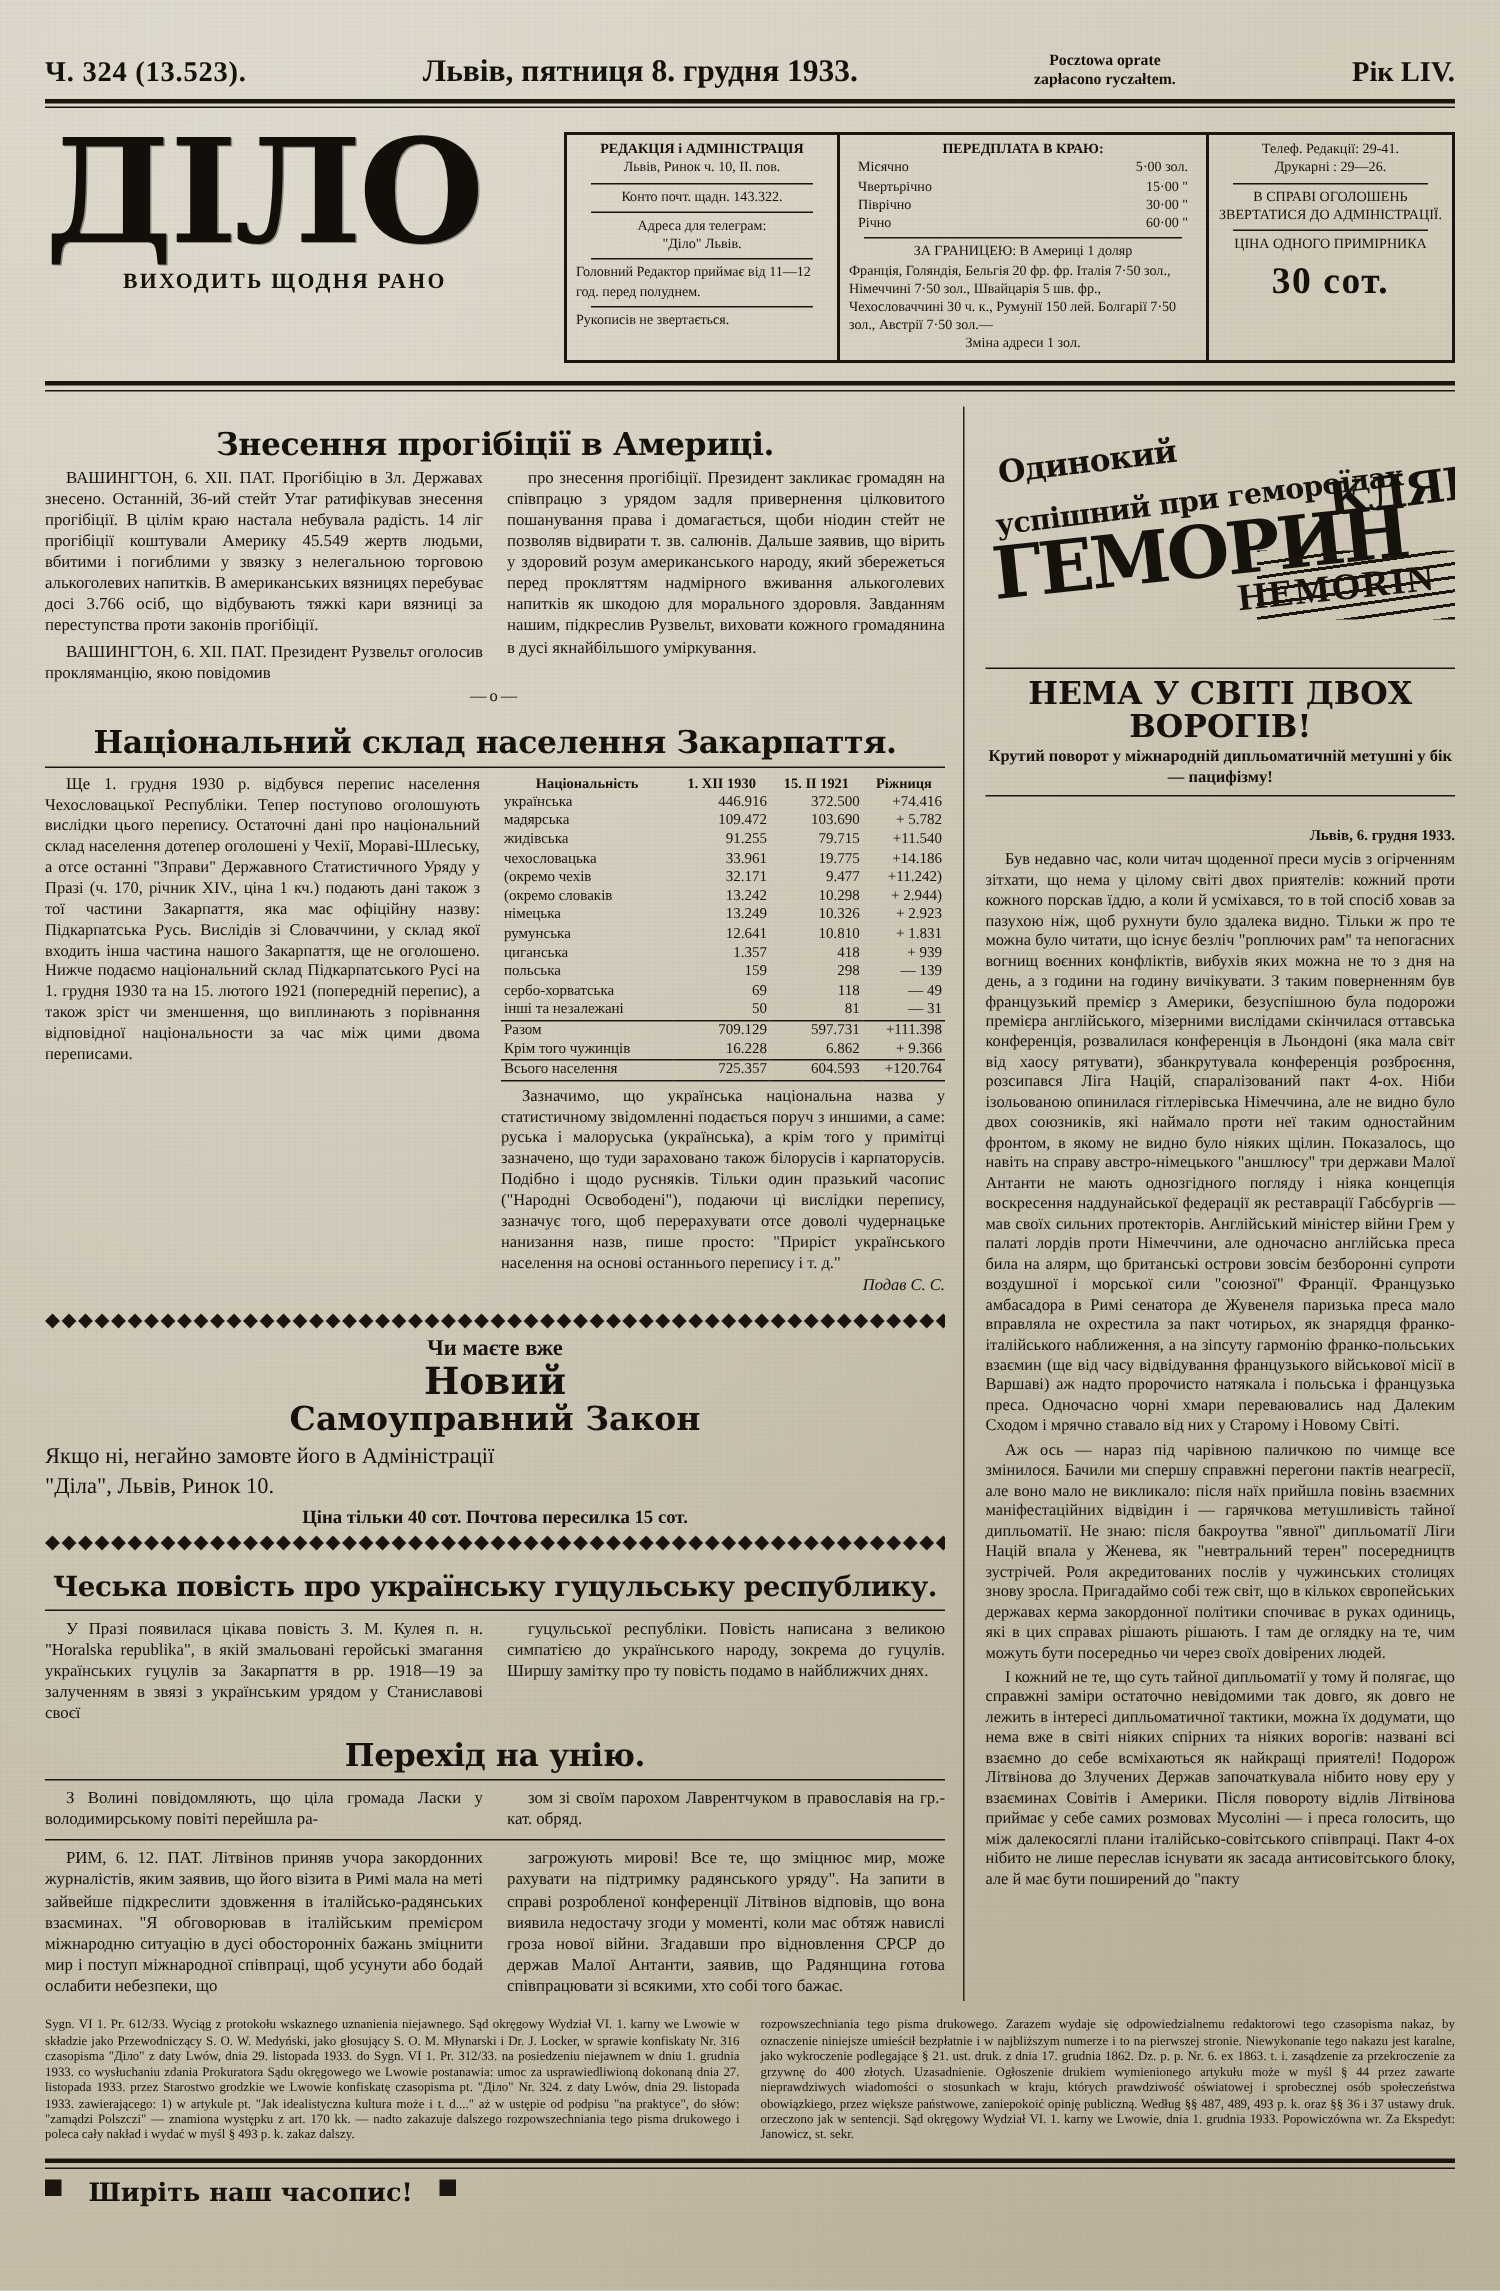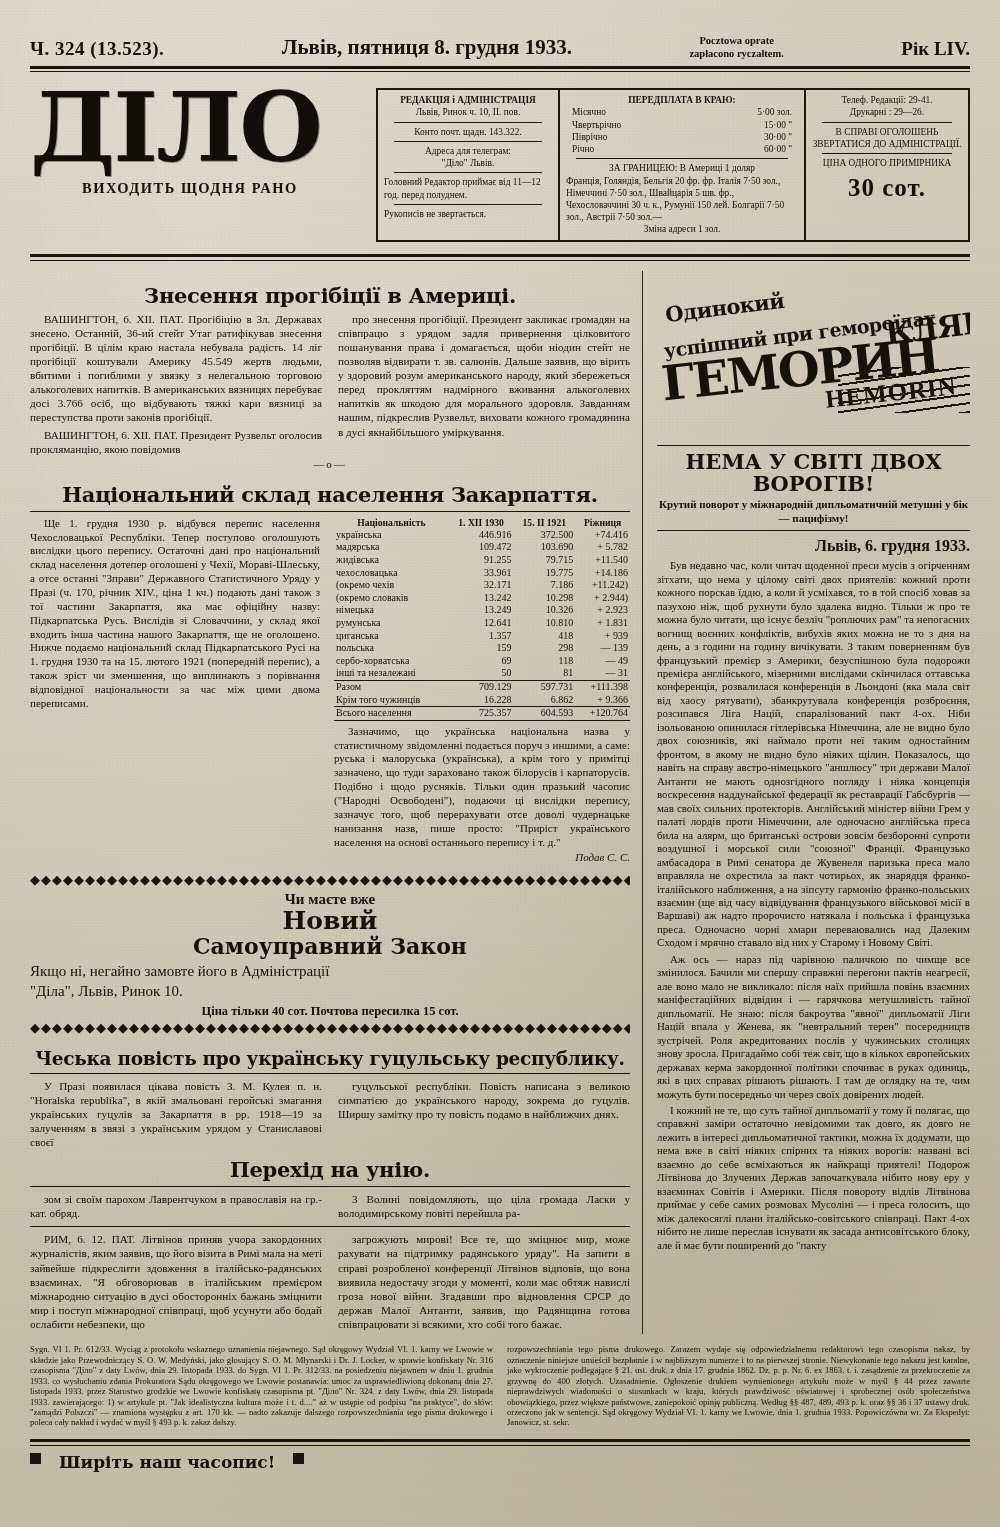--- a/index.html
+++ b/index.html
@@ -119,21 +119,21 @@
     position:absolute;left:4px;top:70px;letter-spacing:-2px;}
   .hem-kl{font-family:"DejaVu Serif",serif;font-weight:bold;font-size:30px;transform:rotate(-7deg);
     position:absolute;left:228px;top:38px;letter-spacing:-1px;}
   .hem-lat{font-family:"Liberation Serif",serif;font-weight:bold;font-size:25px;transform:rotate(-6deg);
     position:absolute;left:168px;top:108px;letter-spacing:1px;}
   .hem-lines{position:absolute;right:0;top:96px;width:132px;height:46px;
     background:repeating-linear-gradient(-8deg, #1a160f 0px,#1a160f 2px, rgba(0,0,0,0) 2px, rgba(0,0,0,0) 9px);}
 
   .rhead{font-family:"DejaVu Serif",serif;font-weight:bold;font-size:21px;text-align:center;line-height:1.05;margin:4px 0 3px;}
   .rsub{font-size:11px;font-weight:bold;text-align:center;line-height:1.25;margin-bottom:5px;}
-  .rdate{font-weight:bold;font-size:16px;text-align:right;margin:6px 0 4px 0;}
+  .rdate{font-weight:bold;font-size:10px;text-align:right;margin:21px 0 4px 0;}
   .rtext{font-size:10.9px;line-height:1.235;text-align:justify;}
   .rtext p{margin:0 0 3px 0;text-indent:13px;}
 
   
   .legal{display:flex;gap:14px;margin-top:10px;font-size:8.6px;line-height:1.22;text-align:justify;}
   .legal div{width:50%;}
   .legal p{margin:0 0 3px 0;}
   .botrule{height:3px;background:#1a160f;margin-top:8px;}
   .botrule2{height:1px;background:#1a160f;margin-top:3px;}
   .slogan{text-align:center;font-weight:bold;font-size:17px;font-family:"DejaVu Serif",serif;margin-top:6px;}
@@ -267,21 +267,21 @@
                   </tr>
             <tr>
                     <td>чехословацька</td>
                     <td class="n">33.961</td>
                     <td class="n">19.775</td>
                     <td class="n">+14.186</td>
                   </tr>
             <tr>
                     <td>(окремо чехів</td>
                     <td class="n">32.171</td>
-                    <td class="n">7.186</td>
+                    <td class="n">9.477</td>
                     <td class="n">+11.242)</td>
                   </tr>
             <tr>
                     <td>(окремо словаків</td>
                     <td class="n">13.242</td>
                     <td class="n">10.298</td>
                     <td class="n">+ 2.944)</td>
                   </tr>
             <tr>
                     <td>німецька</td>
@@ -358,22 +358,22 @@
       <h2 class="head sm">Чеська повість про українську гуцульську республику.</h2>
       <div class="hrule"></div>
       <div class="twocol">
         <p>У Празі появилася цікава повість З. М. Кулея п. н. "Horalska republika", в якій змальовані геройські змагання українських гуцулів за Закарпаття в рр. 1918—19 за залученням в звязі з українським урядом у Станиславові своєї</p>
         <p>гуцульської республіки. Повість написана з великою симпатією до українського народу, зокрема до гуцулів. Ширшу замітку про ту повість подамо в найближчих днях.</p>
       </div>
 
       <h2 class="head" style="margin-top:8px;">Перехід на унію.</h2>
       <div class="hrule"></div>
       <div class="twocol">
+        <p>З Волині повідомляють, що ціла громада Ласки у володимирському повіті перейшла ра-</p>
         <p>зом зі своїм парохом Лаврентчуком в православія на гр.-кат. обряд.</p>
-        <p>З Волині повідомляють, що ціла громада Ласки у володимирському повіті перейшла ра-</p>
       </div>
 
       <div class="hrule"></div>
       <div class="twocol">
         <p>РИМ, 6. 12. ПАТ. Літвінов приняв учора закордонних журналістів, яким заявив, що його візита в Римі мала на меті зайвейше підкреслити здовження в італійсько-радянських взаєминах. "Я обговорював в італійським премієром міжнародню ситуацію в дусі обосторонніх бажань зміцнити мир і поступ міжнародної співпраці, щоб усунути або бодай ослабити небезпеки, що</p>
         <p>загрожують мирові! Все те, що зміцнює мир, може рахувати на підтримку радянського уряду". На запити в справі розробленої конференції Літвінов відповів, що вона виявила недостачу згоди у моменті, коли має обтяж навислі гроза нової війни. Згадавши про відновлення СРСР до держав Малої Антанти, заявив, що Радянщина готова співпрацювати зі всякими, хто собі того бажає.</p>
       </div>
     </div>
 
     <div class="colR">

